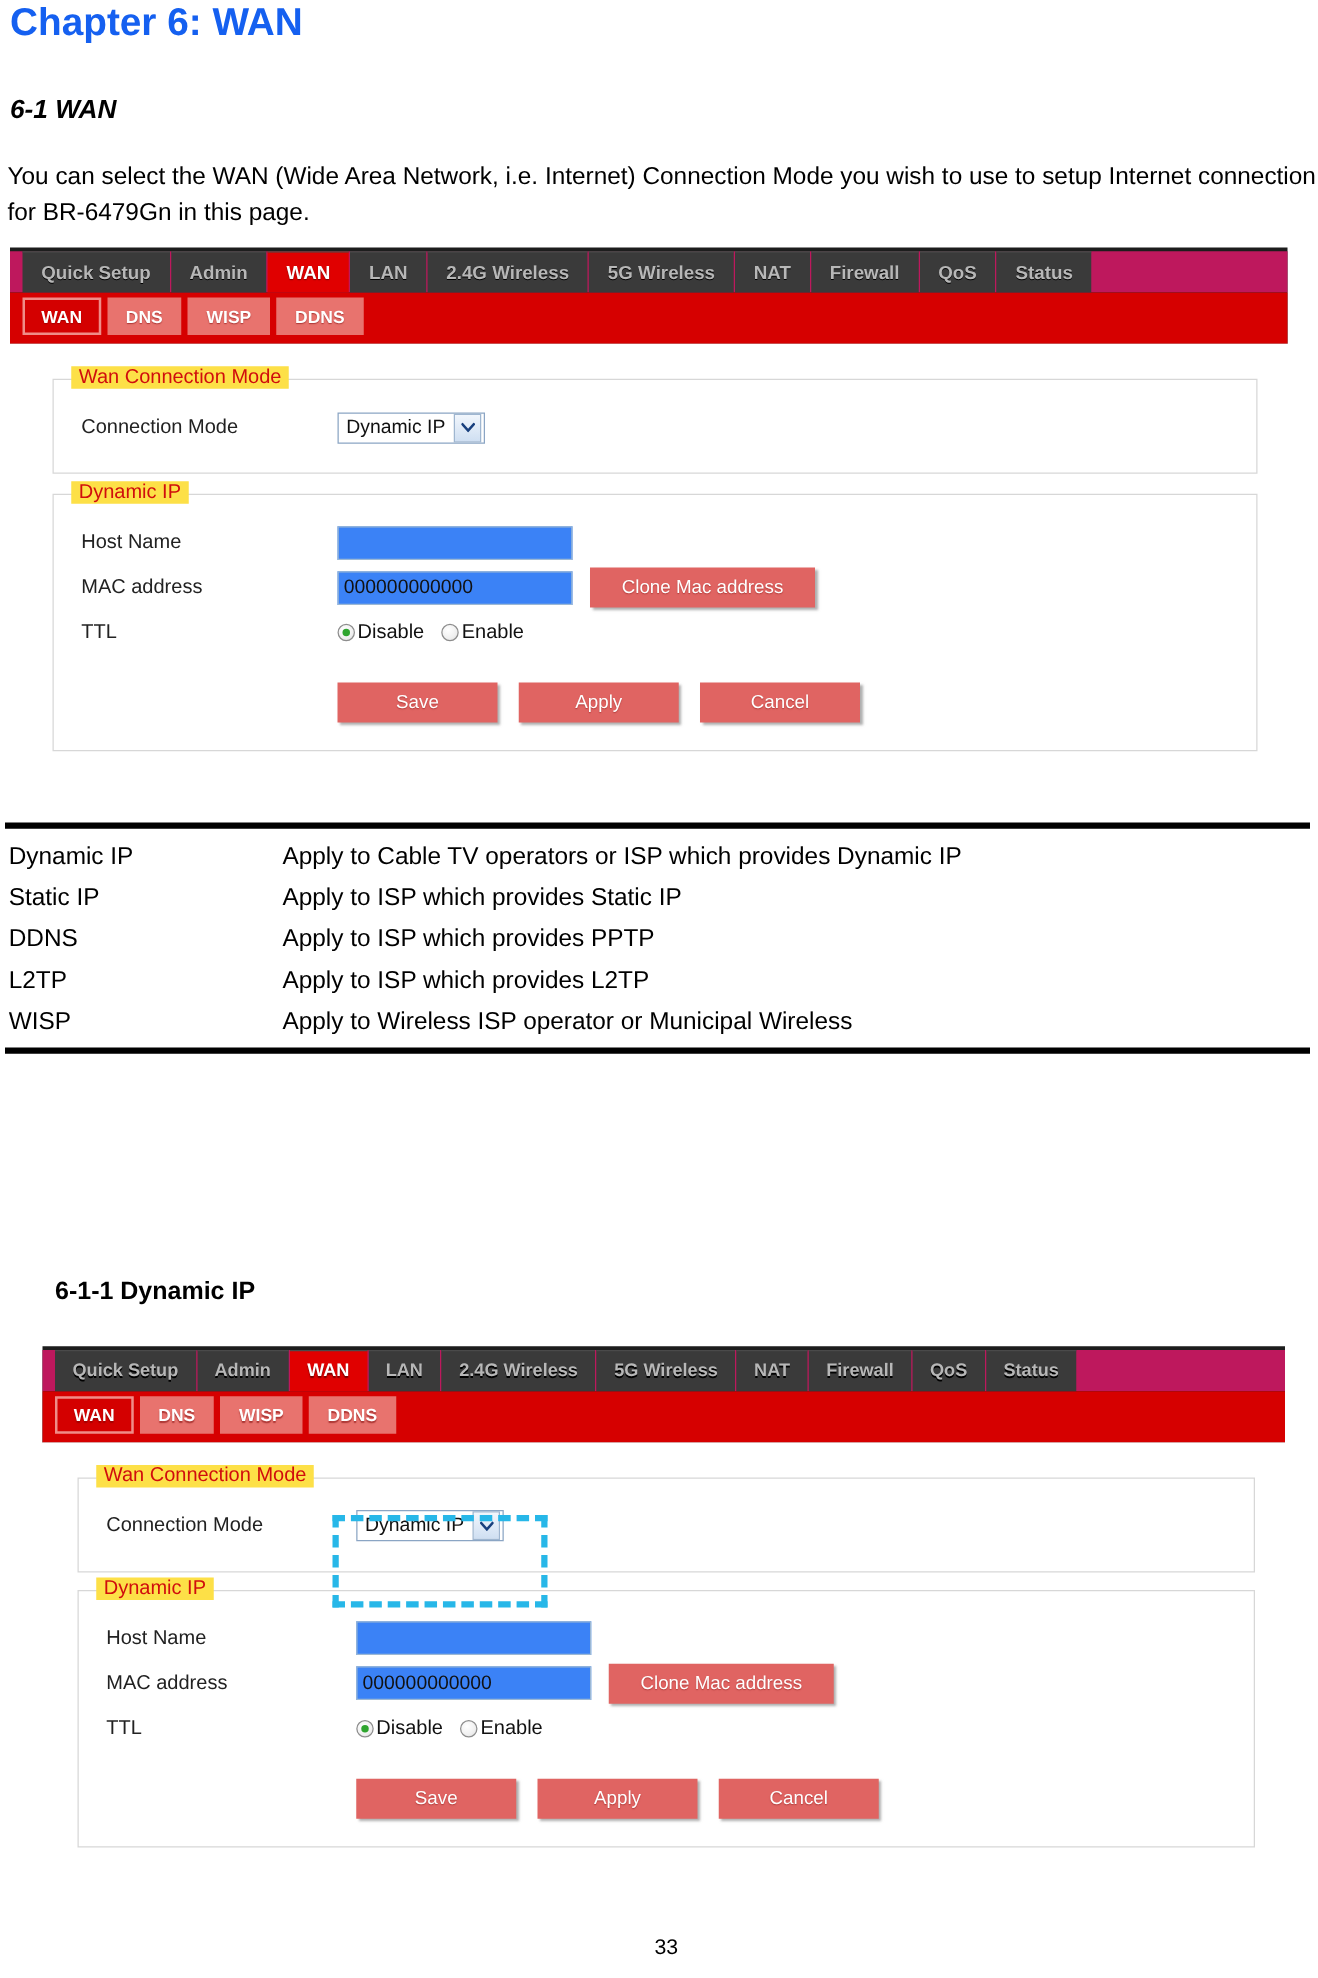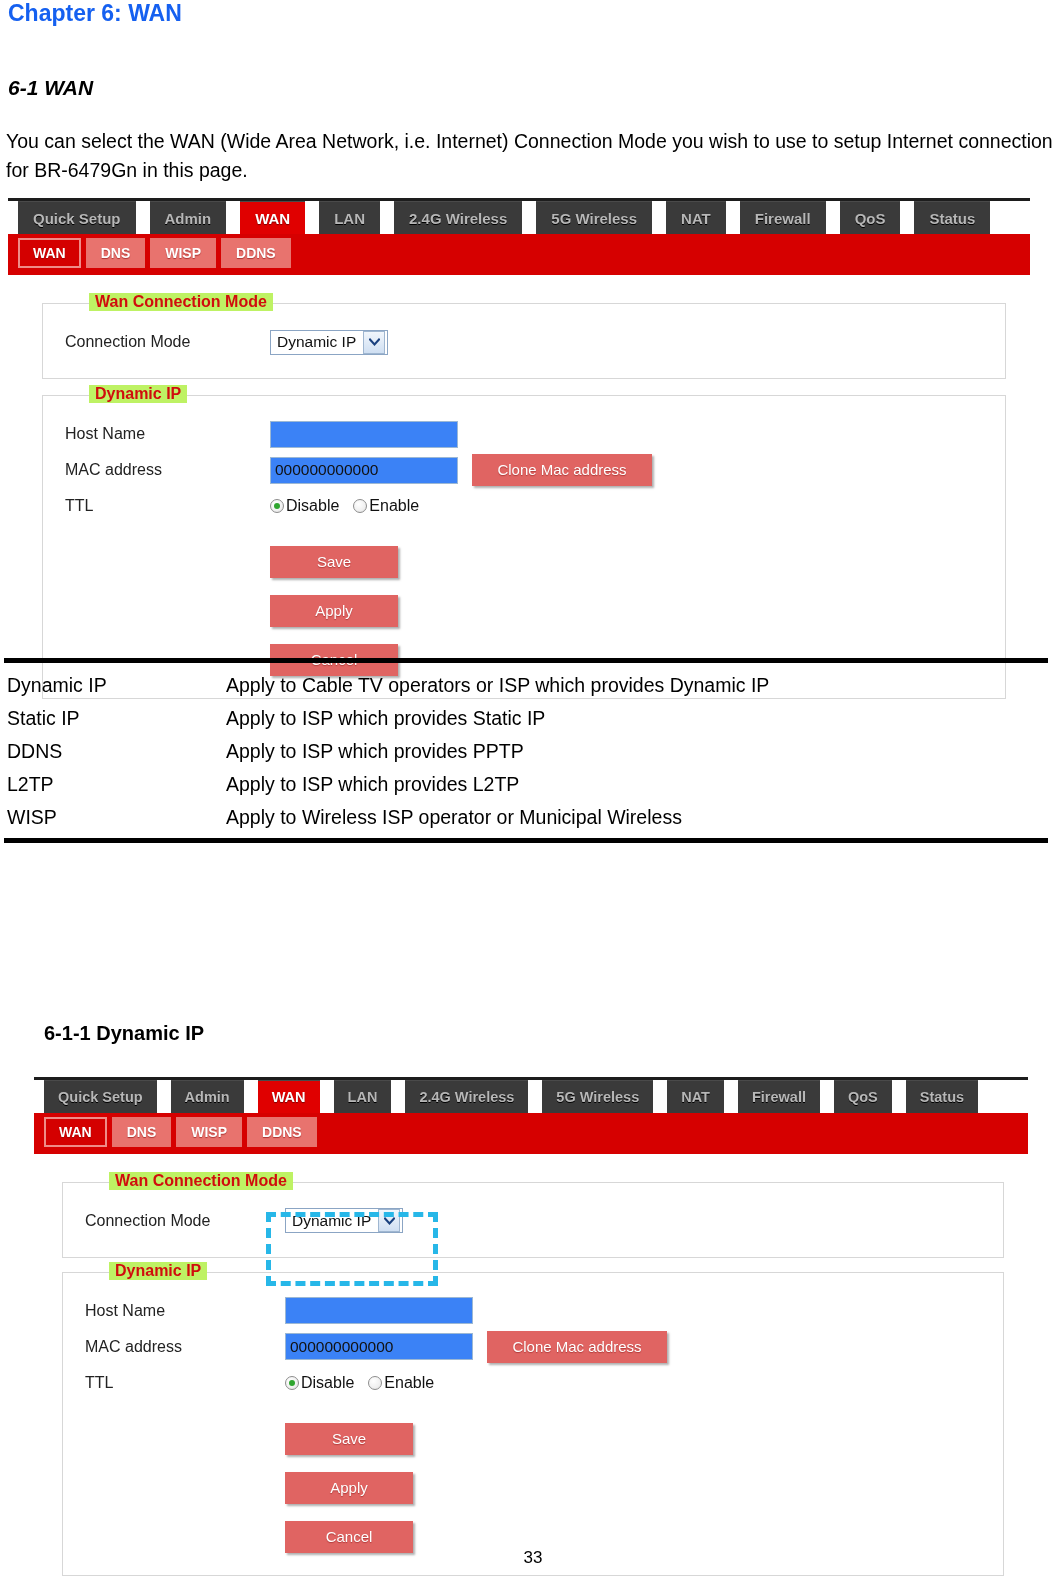--- a/index.html
+++ b/index.html
@@ -20,21 +20,21 @@
   .page {
     position: relative;
     width: 1054px;
     height: 1582px;
   }
 
   .chapter-title {
     position: absolute;
     left: 8px;
     top: 0px;
-    font-size: 23px;
+    font-size: 31px;
     font-weight: bold;
     color: #1560f0;
     letter-spacing: 0px;
     white-space: nowrap;
   }
 
   .section-title {
     position: absolute;
     left: 8px;
     top: 76px;
@@ -115,22 +115,22 @@
   
   .navbar {
     background: #1d1d1d;
     padding: 3px 0 0 0;
     box-sizing: border-box;
   }
   .nav-main {
     display: flex;
     align-items: center;
     padding-left: 10px;
-    gap: 14px;
-    background: #ffffff;
+    gap: 1px;
+    background: #be185d;
   }
   .nav-tab {
     background: #3a3a3a;
     color: #b7b7b7;
     font-size: 15px;
     font-weight: bold;
     padding: 9px 15px 8px 15px;
     text-shadow: 0 1px 0 #000;
     white-space: nowrap;
     line-height: 1;
@@ -177,27 +177,26 @@
     border: 1px solid #d7d7d7;
     margin: 0 24px 16px 34px;
     padding: 20px 0 18px 0;
     background: #fff;
   }
   .shot-2 .fieldset { margin: 0 24px 14px 28px; }
   .legend {
     position: absolute;
     top: -11px;
     left: 14px;
-    background: #bef264;
+    background: #fde047;
     padding: 0 6px;
     color: #d00d0d;
     font-size: 16px;
-    font-weight: bold;
-    white-space: nowrap;
-    margin-left: 32px;
+    font-weight: normal;
+    white-space: nowrap;
   }
   .field-row {
     display: flex;
     align-items: center;
     padding: 0 0 0 22px;
     min-height: 36px;
   }
   .field-label {
     width: 205px;
     flex: 0 0 205px;
@@ -283,21 +282,20 @@
     width: 6px; height: 6px; border-radius: 50%;
     background: #2fa52f;
     display: none;
   }
   .radio.checked .dot { display: block; }
 
   .btn-row {
     display: flex;
     gap: 17px;
     padding: 22px 0 4px 227px;
-    flex-direction: column;
   }
   .shot-2 .btn-row { padding-left: 222px; }
 
   
   .highlight-box {
     position: absolute;
     border: 5px dashed #27b7e8;
     box-sizing: border-box;
     pointer-events: none;
   }

